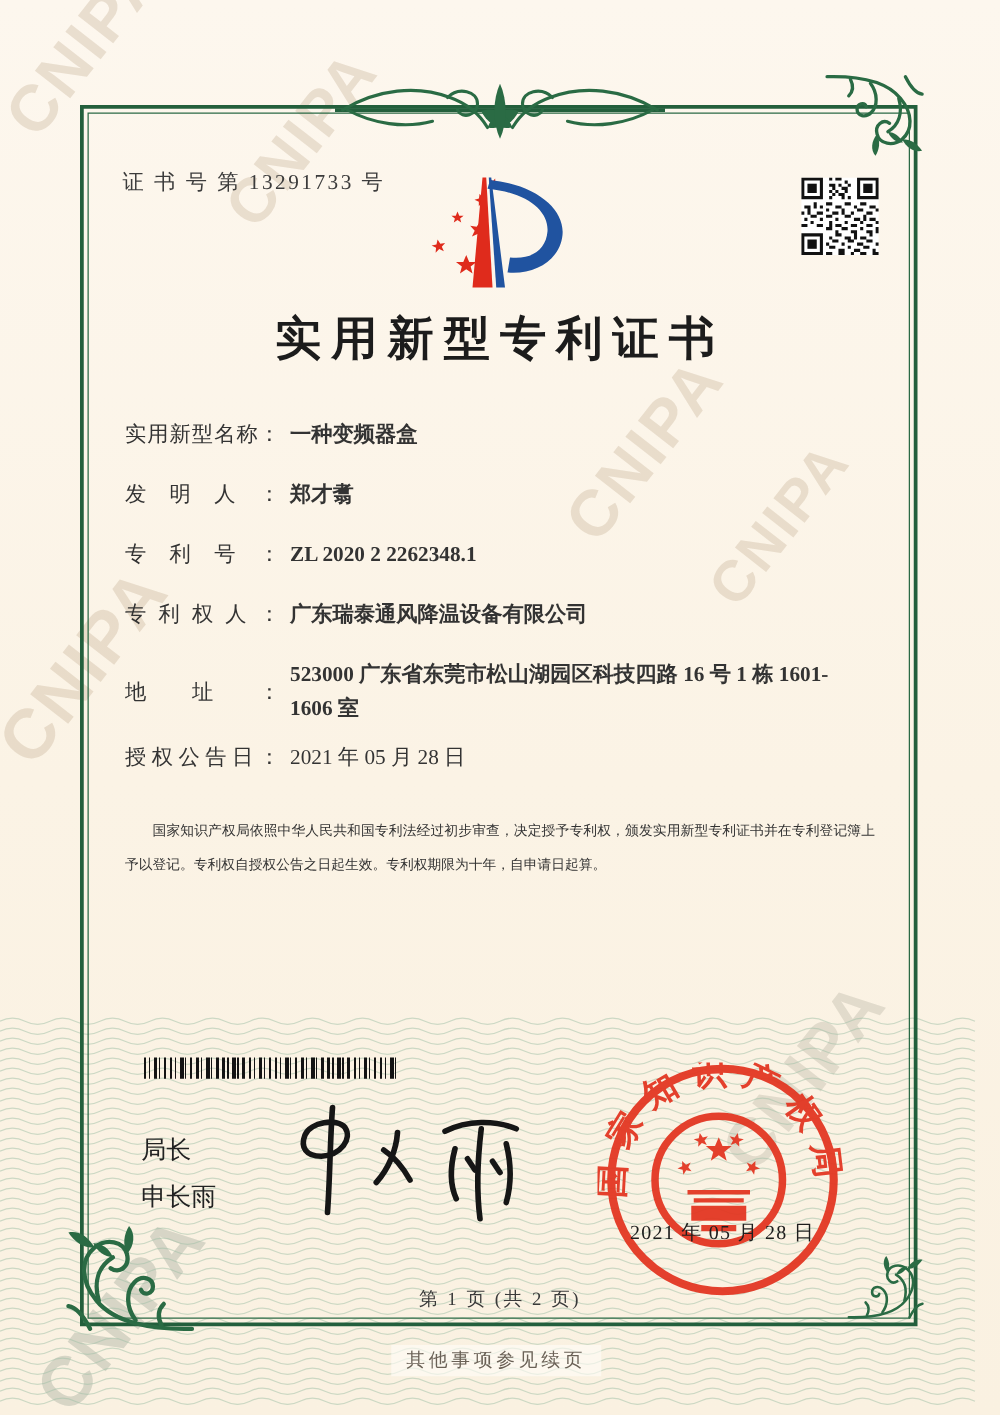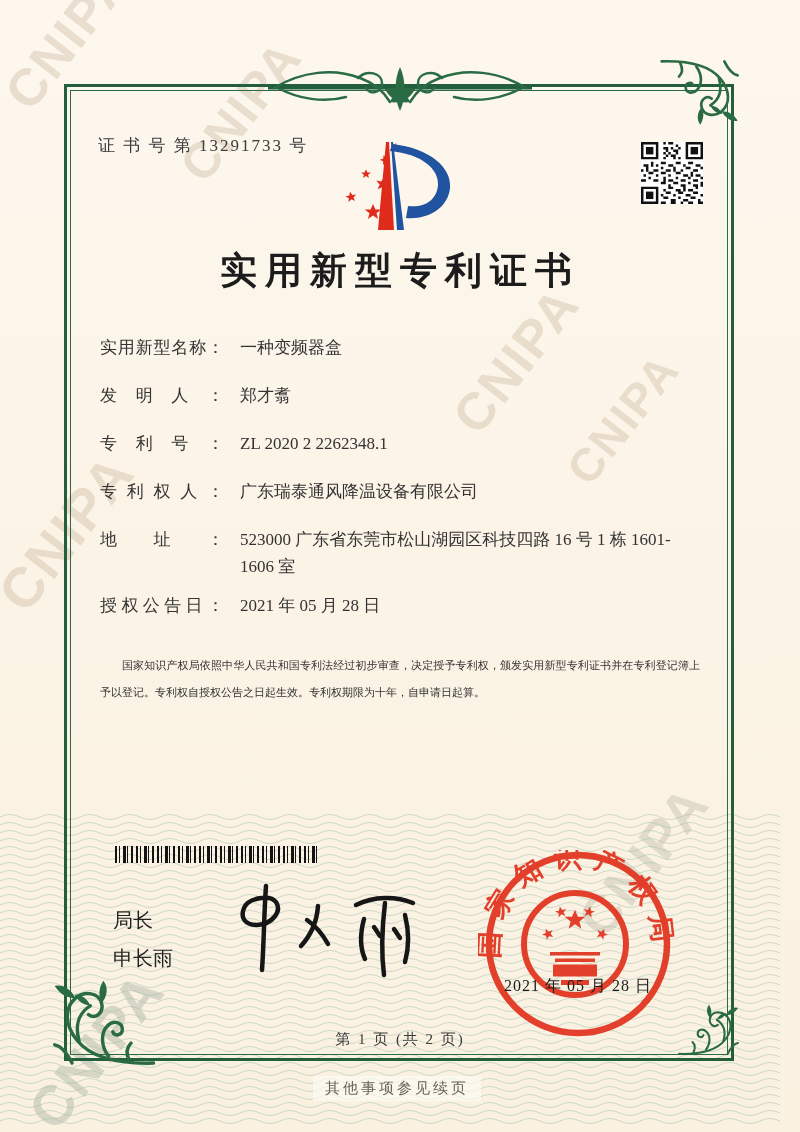--- a/index.html
+++ b/index.html
@@ -17,24 +17,24 @@
   }
   
   .frame{position:absolute;left:64px;top:84px;width:670px;height:977px;
     border:3px solid #235f3c;box-sizing:border-box;}
   .frame-inner{position:absolute;left:3px;top:3px;right:3px;bottom:3px;border:1px solid #2b6a45;}
   
   .cert-no{left:98px;top:134px;font-size:17px;letter-spacing:2px;color:#3b3b3b;}
   .title{left:0;right:0;top:246px;text-align:center;font-size:37px;font-weight:700;
          letter-spacing:8px;color:#1c1c1c;}
   .fields{left:100px;top:334px;width:592px;font-size:17px;line-height:27px;color:#333;}
-  .frow{display:flex;align-items:flex-start;margin-bottom:21px;gap:8px;}
+  .frow{display:flex;align-items:center;margin-bottom:21px;}
   .frow.addr{margin-bottom:12px;}
   .flabel{flex:none;width:124px;margin-right:8px;text-align:justify;text-align-last:justify;}
-  .fvalue{flex:1;}
+  .fvalue{flex:1;font-weight:bold;}
   .pair2{margin-left:26px;display:flex;}
   .pair2 .flabel{width:auto;margin-right:6px;text-align-last:auto;}
   .paras{left:100px;top:652px;width:600px;font-size:11px;line-height:26.5px;
          text-align:justify;color:#333;}
   .paras p{margin:0 0 2px 0;text-indent:2em;}
   
   .barcode{left:115px;top:846px;width:204px;height:17px;
     background:repeating-linear-gradient(90deg,
       #131313 0 2px,transparent 2px 4px,#131313 4px 5px,transparent 5px 8px,
       #131313 8px 11px,transparent 11px 12px,#131313 12px 13px,transparent 13px 16px,

